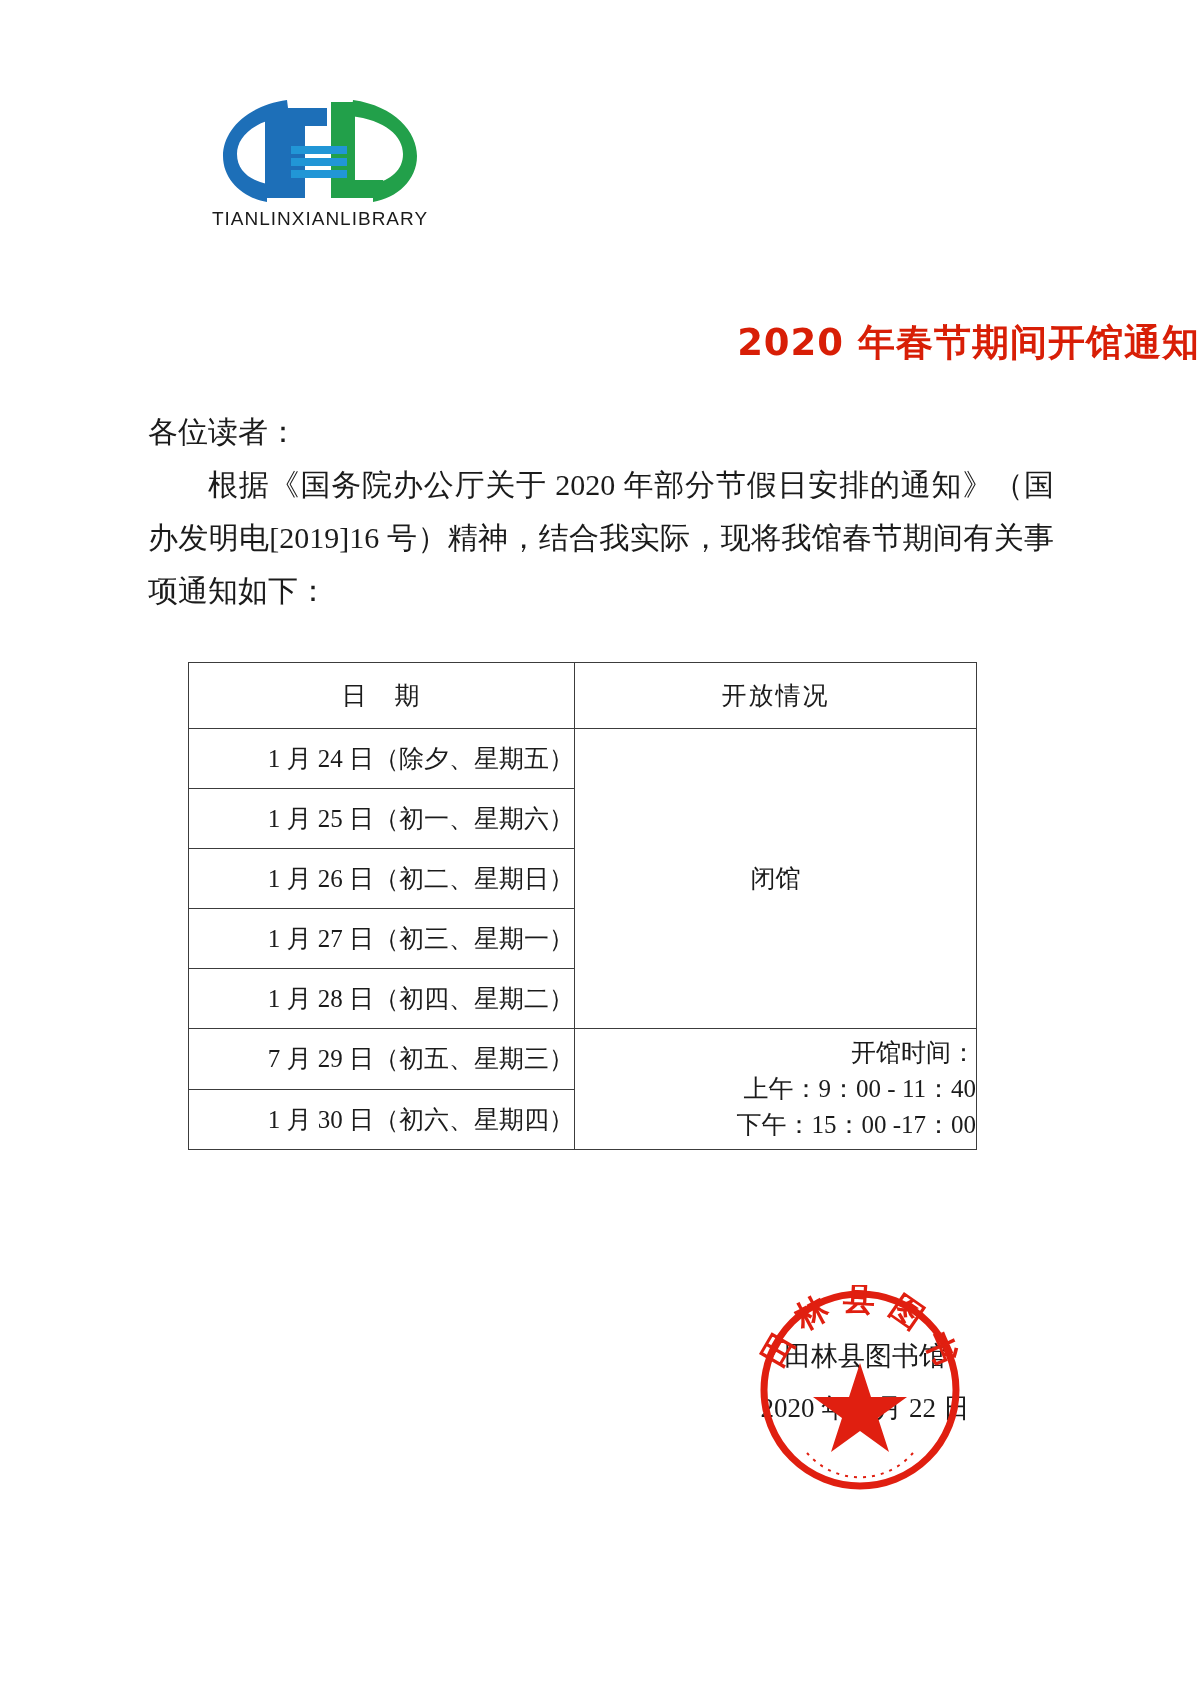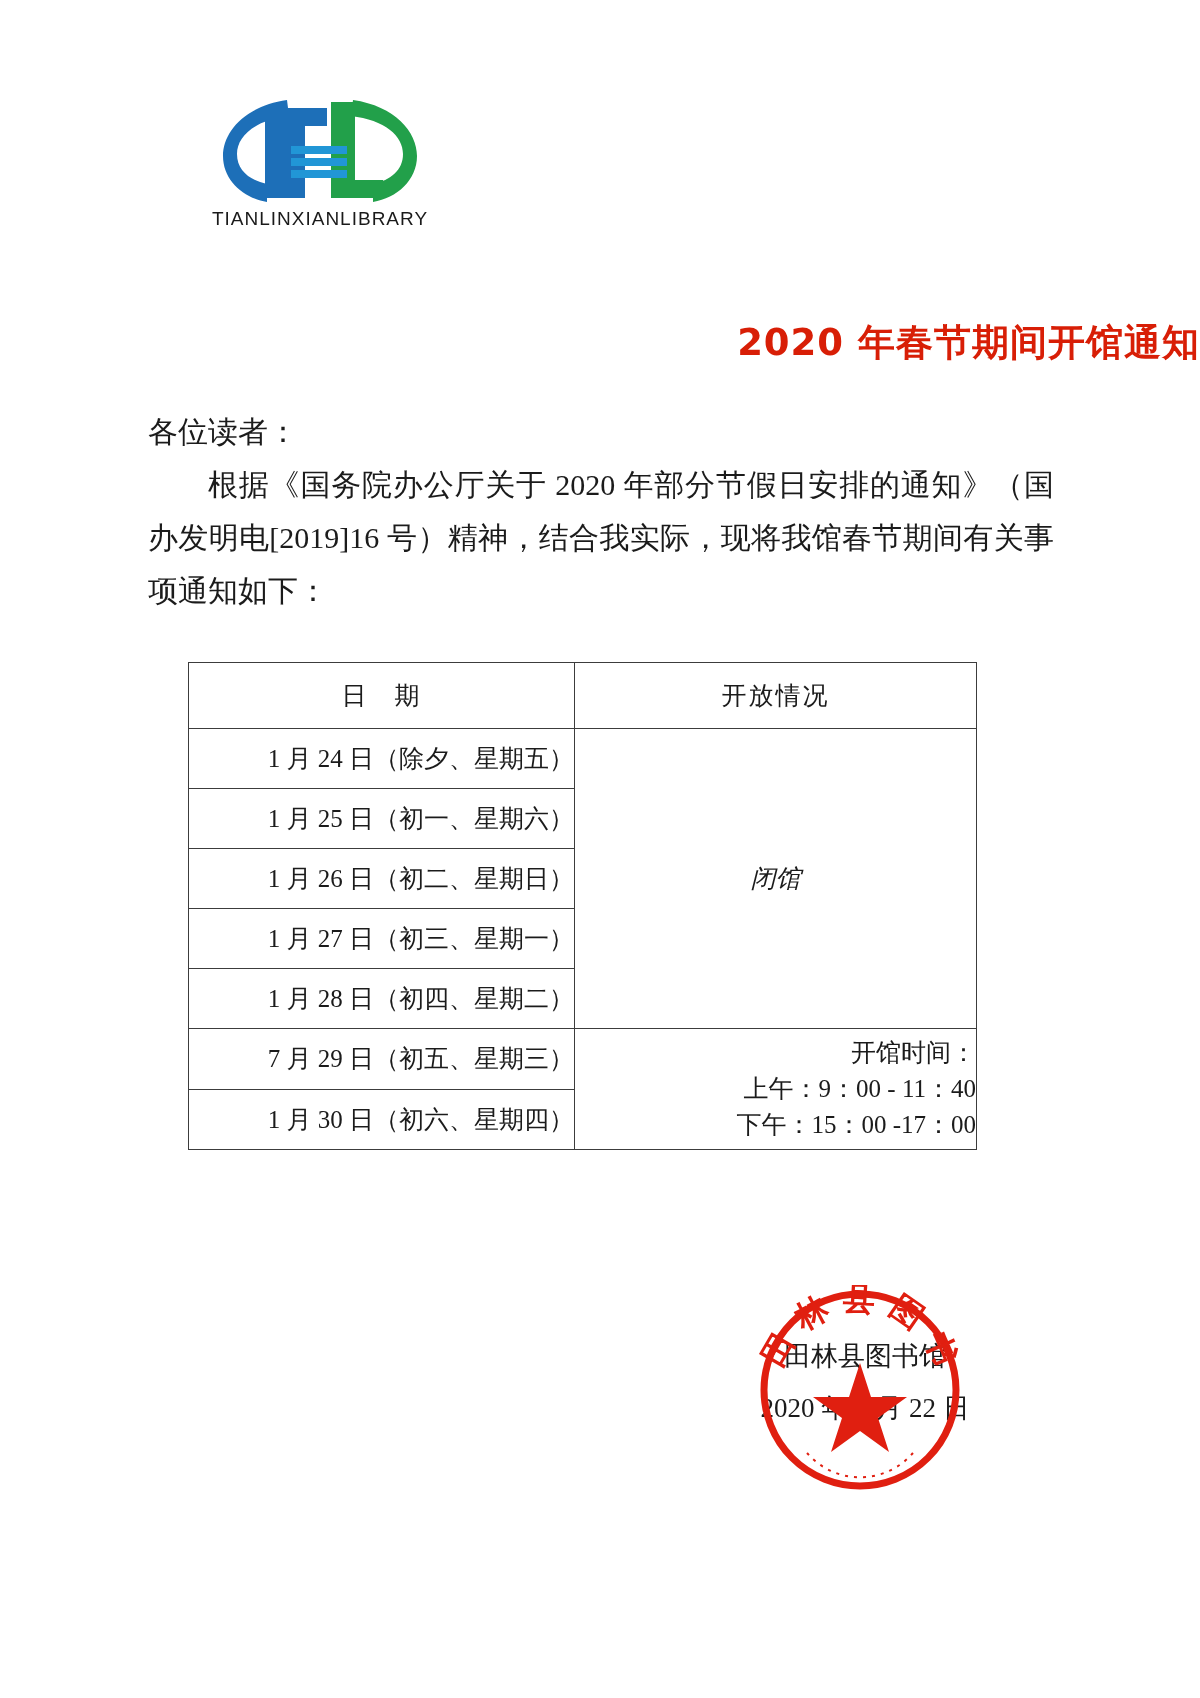--- a/index.html
+++ b/index.html
@@ -110,21 +110,20 @@
     letter-spacing: 2px;
   }
   .schedule .hdr .sp { display: inline-block; width: 26px; }
   .schedule .date-cell {
     height: 59px;
     text-align: right;
   }
   .schedule .closed-cell {
     text-align: center;
     vertical-align: middle;
-    font-style: italic;
   }
   .hours-cell {
     vertical-align: middle;
     padding: 6px 0 6px 48px !important;
     text-align: right;
     line-height: 36px;
   }
   .hours-cell div { white-space: nowrap; }
 
   

